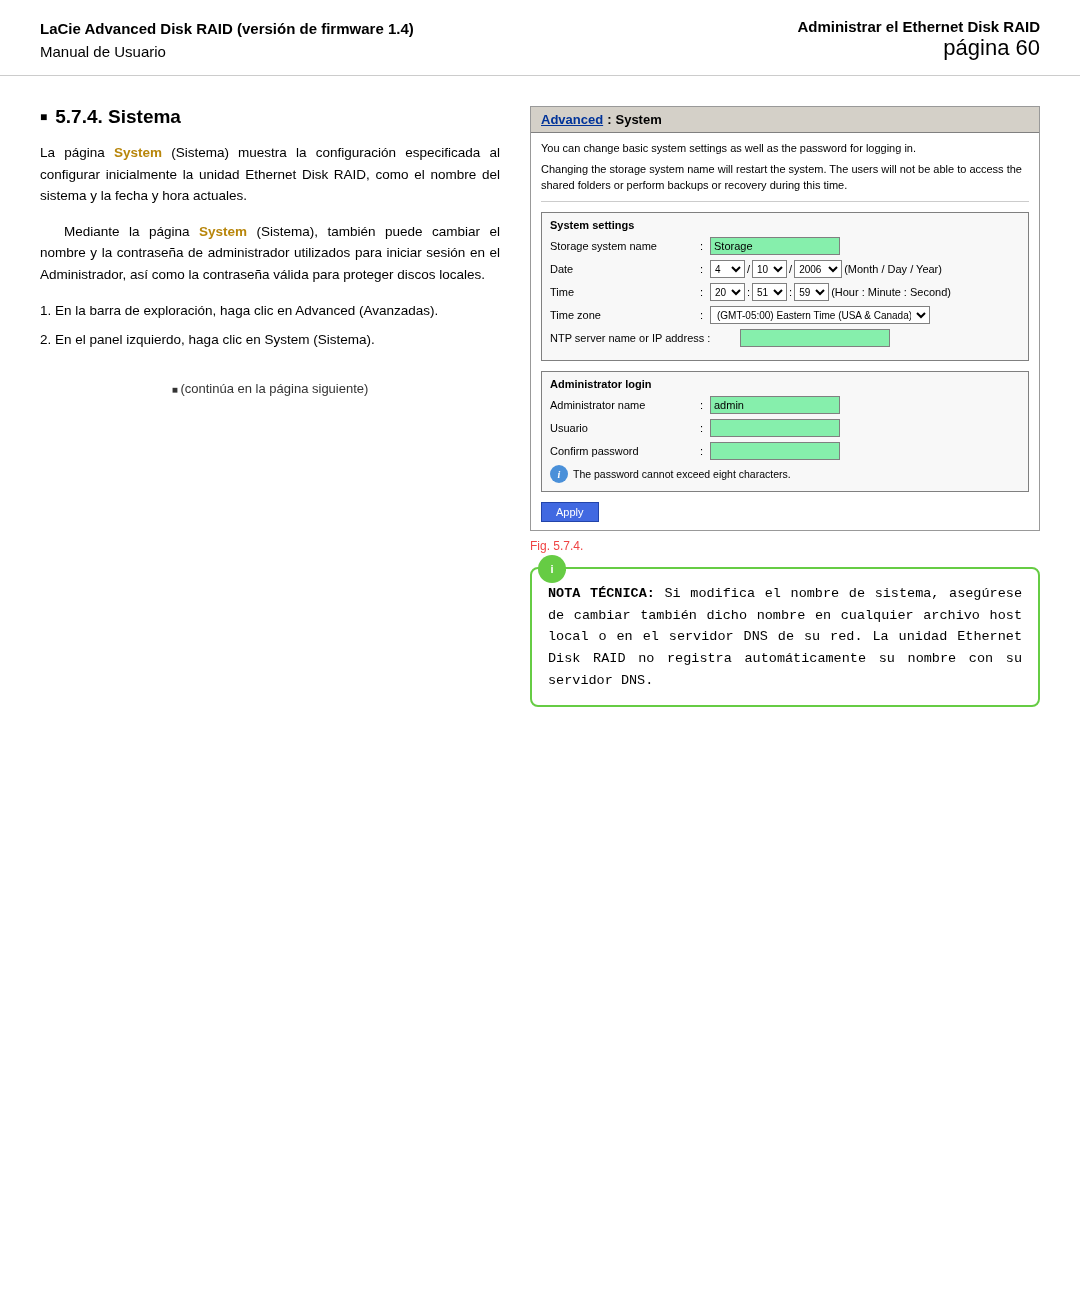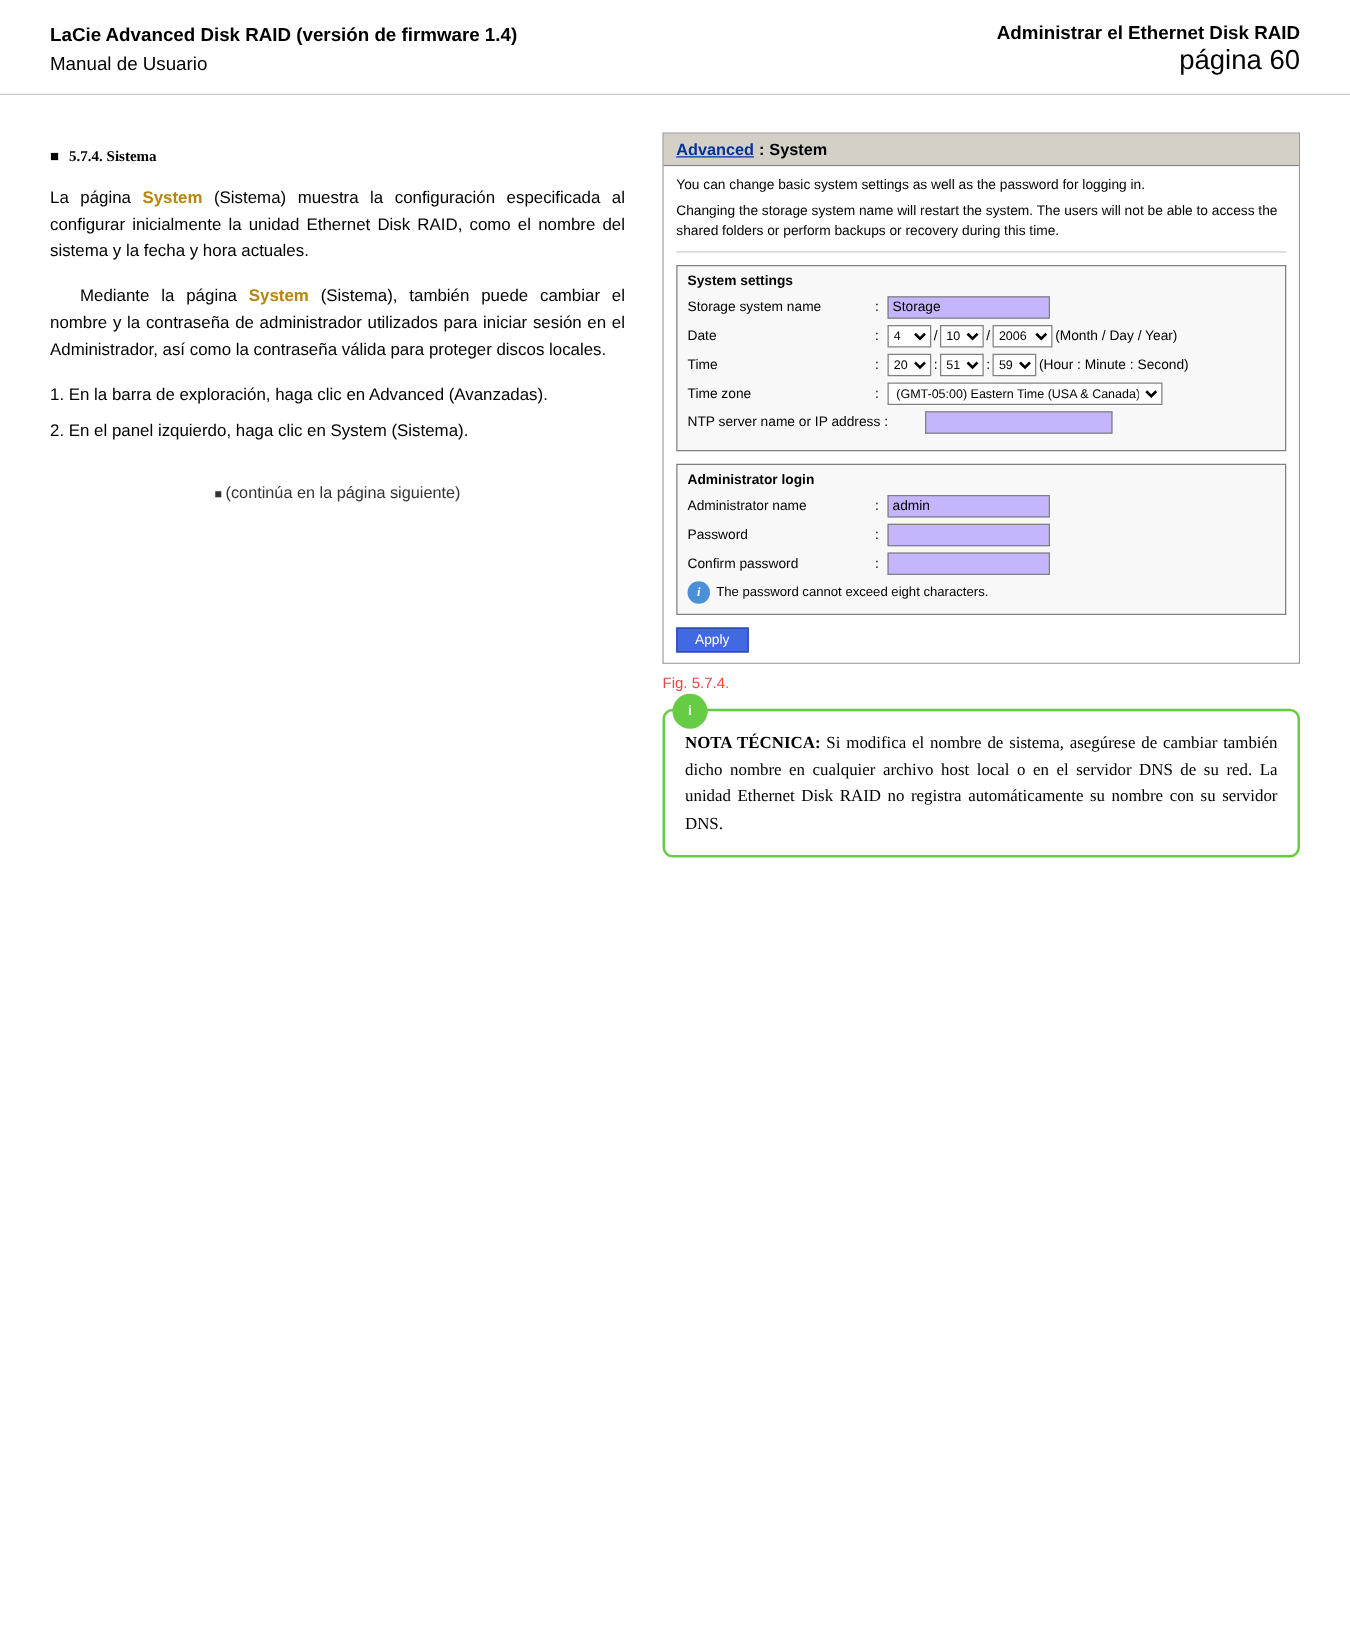--- a/index.html
+++ b/index.html
@@ -56,28 +56,27 @@
       gap: 30px;
     }
 
     
     .left-col {
       flex: 0 0 460px;
       max-width: 460px;
     }
 
     .section-heading {
-      font-family: Liberation Serif, serif;
-      font-size: 12px;
+      font-family: Liberation Sans, sans-serif;
+      font-size: 19px;
       font-weight: bold;
       margin-bottom: 14px;
       display: flex;
       align-items: center;
       gap: 8px;
-      margin-top: 12px;
     }
     .section-heading::before {
       content: '■';
       font-size: 12px;
     }
 
     .body-text {
       font-family: Arial, sans-serif;
       font-size: 13.5px;
       line-height: 1.6;
@@ -216,21 +215,21 @@
 
     .ui-field-value {
       flex: 1;
       display: flex;
       align-items: center;
       gap: 3px;
     }
 
     .ui-input {
       border: 1px solid #808080;
-      background: #c4b5fd;
+      background: #86efac;
       height: 18px;
       padding: 1px 3px;
       font-size: 11px;
       font-family: Arial, sans-serif;
     }
 
     .ui-input-wide {
       width: 130px;
     }
 
@@ -340,21 +339,21 @@
       color: white;
       display: flex;
       align-items: center;
       justify-content: center;
       font-size: 11px;
       font-weight: bold;
       font-family: Arial, sans-serif;
     }
 
     .tech-note-text {
-      font-family: Liberation Serif, serif;
+      font-family: Liberation Mono, monospace;
       font-size: 13.5px;
       line-height: 1.6;
       text-align: justify;
     }
 
     .tech-note-text .nota-label {
       font-weight: bold;
       color: #000;
     }
 
@@ -511,21 +510,21 @@
 
           <div class="ui-field-row">
             <span class="ui-field-label">Administrator name</span>
             <span class="ui-field-colon">:</span>
             <div class="ui-field-value">
               <input type="text" class="ui-input ui-admin-input" value="admin" style="">
             </div>
           </div>
 
           <div class="ui-field-row">
-            <span class="ui-field-label">Password</span>
+            <span class="ui-field-label">Usuario</span>
             <span class="ui-field-colon">:</span>
             <div class="ui-field-value">
               <input type="password" class="ui-input ui-admin-input" value="" style="">
             </div>
           </div>
 
           <div class="ui-field-row">
             <span class="ui-field-label">Confirm password</span>
             <span class="ui-field-colon">:</span>
             <div class="ui-field-value">

